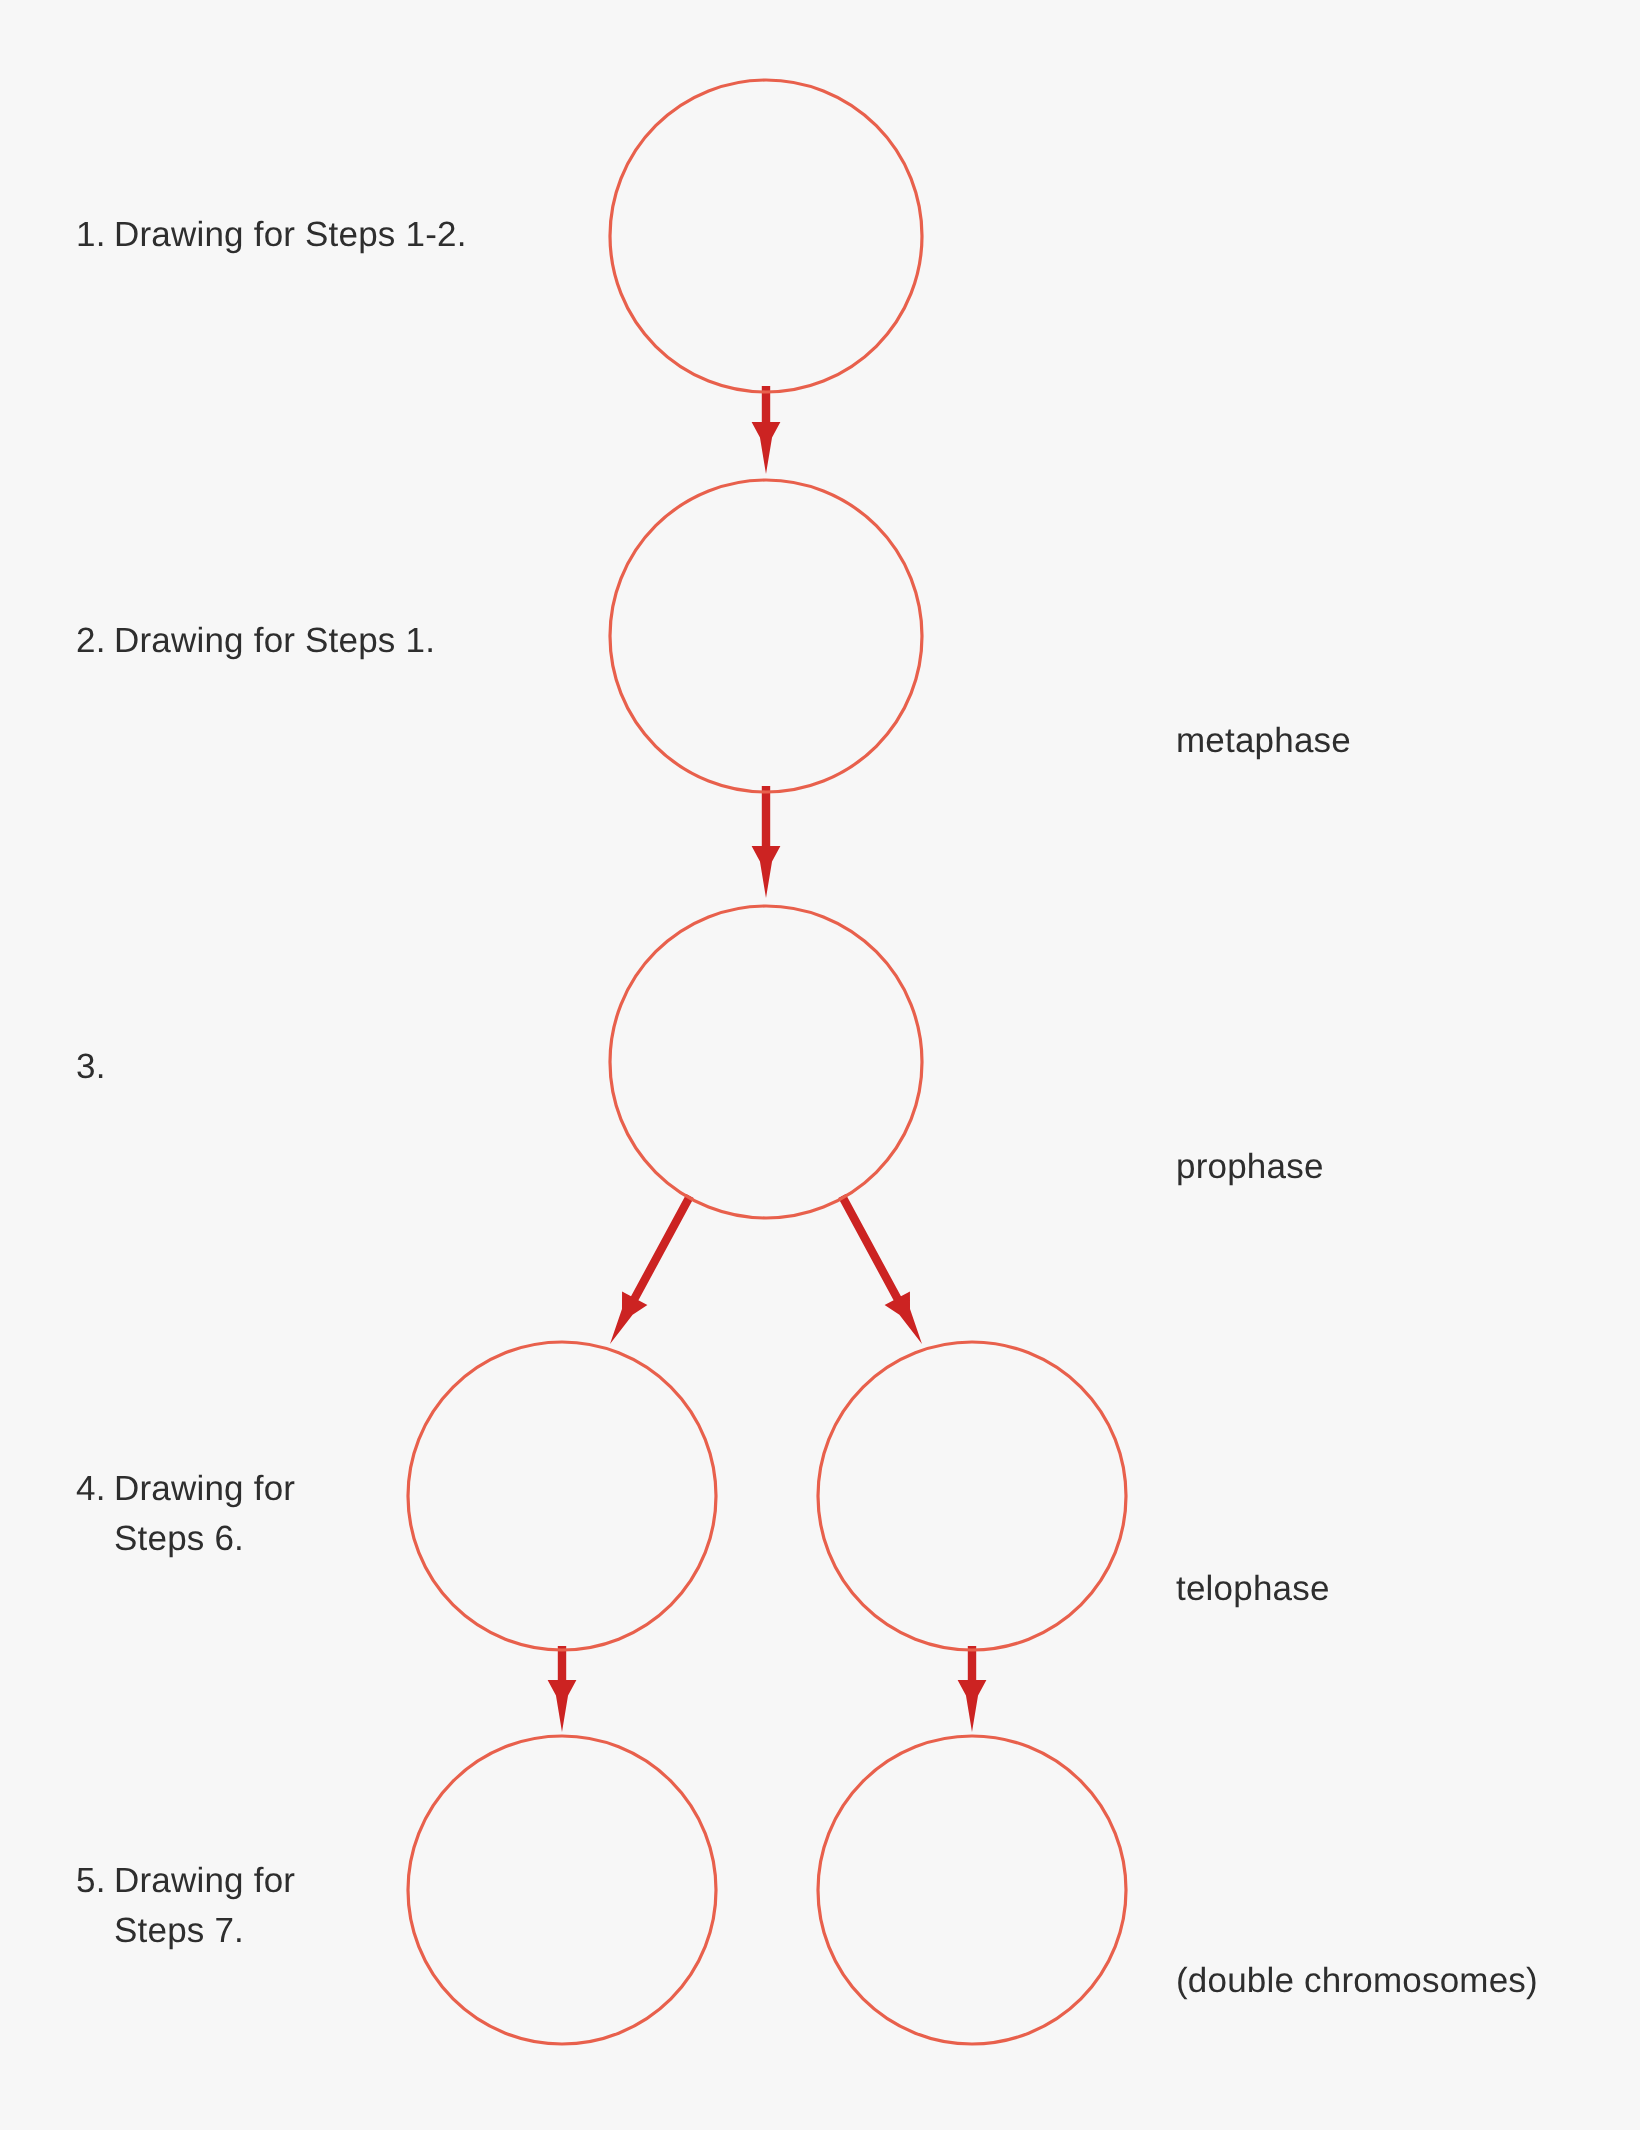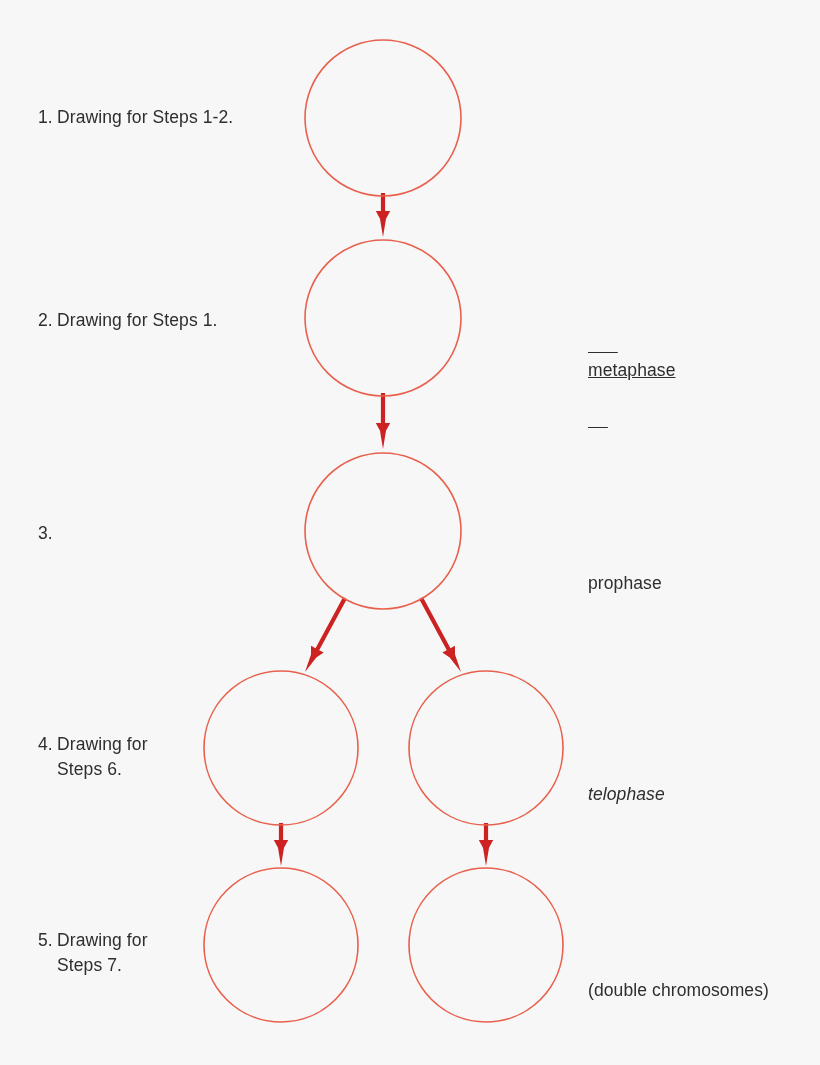--- a/index.html
+++ b/index.html
@@ -110,29 +110,29 @@
 Steps 6.</span>
     </div>
 
     <div class="step-label" style="left:38px; top:928px;">
       <span class="step-num">5.</span>
       <span class="step-text" style="white-space: pre-line;">Drawing for
 Steps 7.</span>
     </div>
 
 
-    <div class="phase-label" style="left:588px; top:308px;text-decoration:underline;">
+    <div class="phase-label" style="left:588px; top:308px;">
       <div>metaphase</div>
     </div>
 
     <div class="phase-label" style="left:588px; top:521px;">
       <div>prophase</div>
     </div>
 
-    <div class="phase-label" style="left:588px; top:732px;font-style:italic;">
+    <div class="phase-label" style="left:588px; top:732px;">
       <div>telophase</div>
     </div>
 
     <div class="phase-label" style="left:588px; top:928px;">
       <div>(double chromosomes)</div>
     </div>
 
   </div>
 </div>
 

